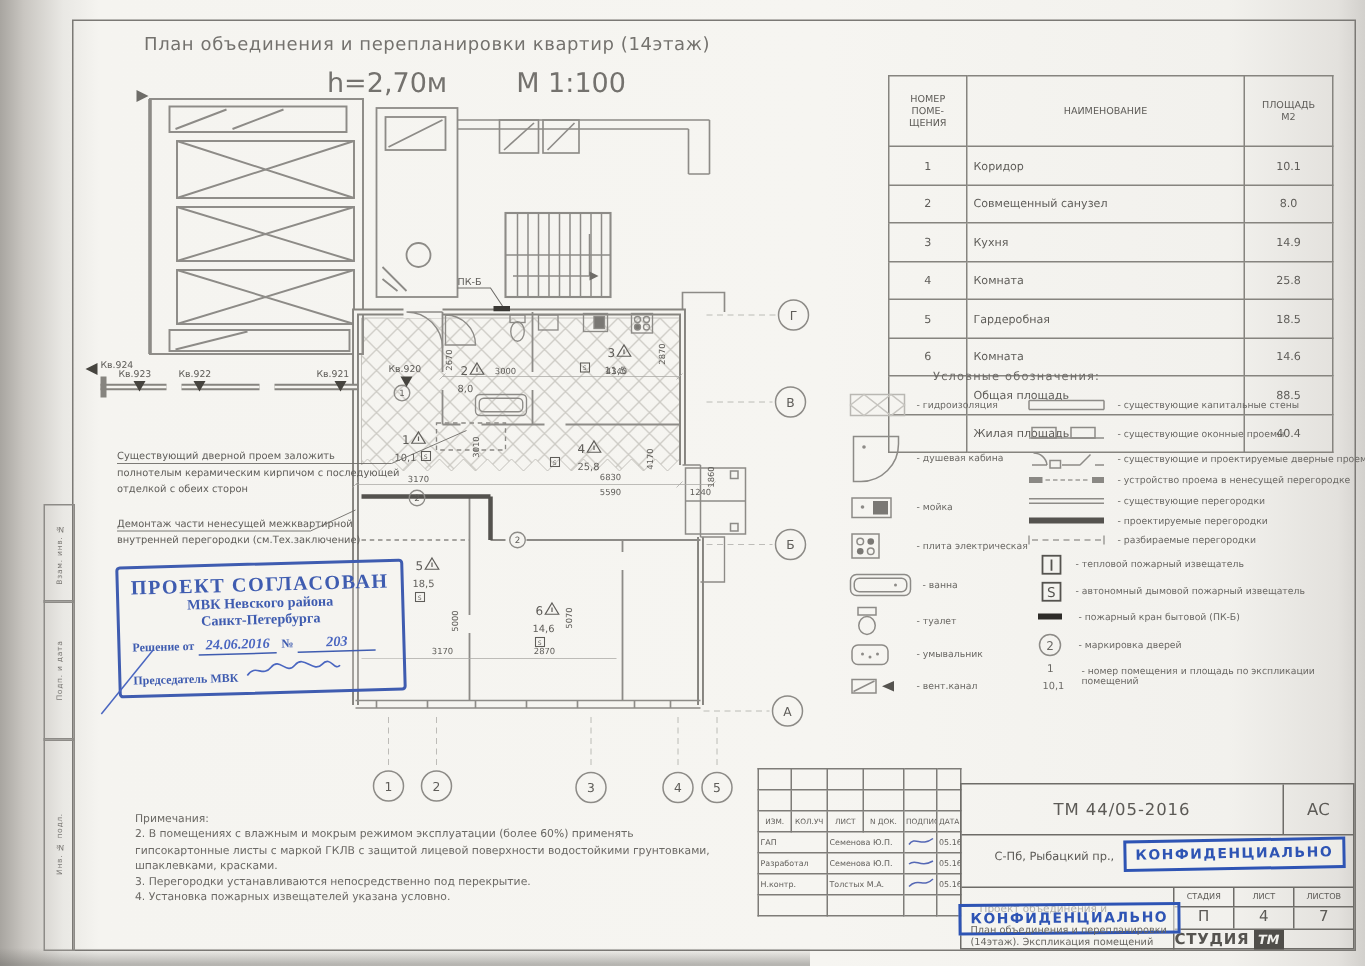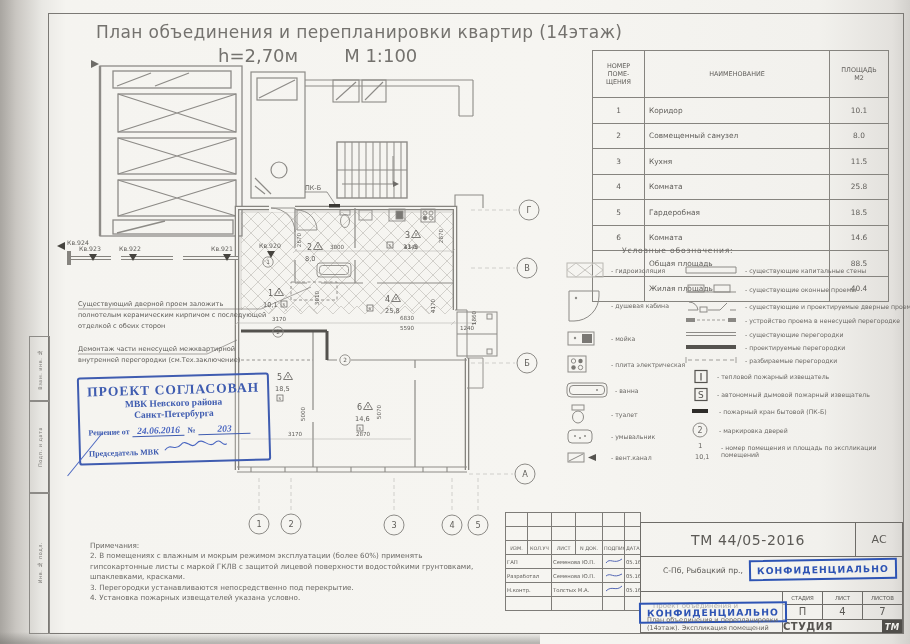--- a/index.html
+++ b/index.html
@@ -6,21 +6,21 @@
   body{width:910px;height:644px;overflow:hidden;background:#b3b0ab;font-family:"DejaVu Sans",sans-serif;}
   #page{position:relative;width:910px;height:644px;
     background:linear-gradient(90deg,#a8a5a0 0px,#c9c6c1 16px,#e9e8e4 42px,#f5f4f0 66px,#f6f5f1 60%,#f2f1ed 90%,#e3e1dd 98%,#d2d0cc 100%);}
   .shadow-bottom{position:absolute;left:0;top:632px;width:540px;height:12px;
     background:linear-gradient(180deg,rgba(255,255,255,0) 0%,rgba(105,103,99,.45) 90%);}
   .frame{position:absolute;left:48px;top:13px;width:854px;height:619px;border:1px solid #7b7975;}
   
   .mbox{position:absolute;left:29px;width:19px;border:1px solid #8d8b87;display:flex;align-items:center;justify-content:center;}
   .mbox span{writing-mode:vertical-rl;transform:rotate(180deg);font-size:5px;color:#7b7975;letter-spacing:.5px;white-space:nowrap;}
   
-  .htitle{position:absolute;left:96px;top:22px;font-size:17px;color:#74726e;letter-spacing:.4px;white-space:nowrap;}
+  .htitle{position:absolute;left:96px;top:22px;font-size:12px;color:#74726e;letter-spacing:.4px;white-space:nowrap;}
   .hsub{position:absolute;left:218px;top:45px;font-size:18px;color:#74726e;}
   .hsub span{margin-right:46px;}
   
   .expl-title{position:absolute;left:592px;top:35px;width:296px;text-align:center;font-size:8px;letter-spacing:1.2px;color:#6b6965;}
   table.expl{position:absolute;left:592px;top:50px;border-collapse:collapse;table-layout:fixed;width:296px;}
   table.expl td,table.expl th{border:1px solid #86847f;color:#5f5d59;font-weight:normal;padding:4px 4px;}
   table.expl th{font-size:6.4px;line-height:1.25;text-align:center;height:38px;}
   table.expl td{font-size:7.4px;height:16.5px;}
   td.c{text-align:center;}
   
@@ -35,36 +35,36 @@
   .stamp{position:absolute;left:78px;top:375px;width:192px;height:88px;border:2.5px solid #3f5cb0;border-radius:3px;
     transform:rotate(-1.6deg);color:#3f5cb0;font-family:"Liberation Serif",serif;padding-top:5px;box-sizing:border-box;background:rgba(246,245,241,.25);}
   .stamp .s1{font-size:13.5px;font-weight:bold;text-align:center;letter-spacing:1px;}
   .stamp .s2{font-size:9.5px;font-weight:bold;text-align:center;line-height:1.2;}
   .stamp .s4{font-size:8px;font-weight:bold;margin:4px 0 0 8px;display:flex;align-items:baseline;}
   .hand{font-family:"Liberation Serif",serif;font-style:italic;color:#4a66c0;font-size:9.5px;}
   .uline{border-bottom:1px solid #3f5cb0;display:inline-block;min-width:52px;text-align:center;margin:0 3px;}
   
   .tb-right{position:absolute;left:640px;top:522px;width:263px;height:111px;border:1.2px solid #6e6c68;box-sizing:border-box;color:#5c5a56;}
   .tb-row1{height:33px;border-bottom:1.2px solid #6e6c68;display:flex;align-items:center;}
-  .tb-doc{flex:1;text-align:center;font-size:14px;letter-spacing:.6px;}
+  .tb-doc{flex:1;text-align:center;font-size:11px;letter-spacing:.6px;}
   .tb-ac{width:46px;border-left:1.2px solid #6e6c68;align-self:stretch;display:flex;align-items:center;justify-content:center;font-size:11px;}
   .tb-row2{height:34px;border-bottom:1.2px solid #6e6c68;position:relative;}
   .tb-addr{position:absolute;left:22px;top:9px;font-size:7.6px;}
   .tb-row3{display:flex;height:41px;}
   .tb-proj{width:141px;border-right:1.2px solid #6e6c68;position:relative;font-size:7px;}
   .tb-proj .p1{margin:10px 0 0 12px;}
   .tb-sub{position:absolute;left:6px;top:24px;font-size:6.5px;line-height:1.25;color:#66645f;}
   .tb-grid{flex:1;display:flex;flex-direction:column;}
   .tb-gh{display:flex;height:12px;border-bottom:1px solid #6e6c68;}
   .tb-gh div{flex:1;font-size:5.4px;display:flex;align-items:center;justify-content:center;border-right:1px solid #6e6c68;}
   .tb-gh div:last-child{border-right:none;}
   .tb-gv{display:flex;height:15px;border-bottom:1px solid #6e6c68;}
   .tb-gv div{flex:1;font-size:10px;display:flex;align-items:center;justify-content:center;border-right:1px solid #6e6c68;}
   .tb-gv div:last-child{border-right:none;}
-  .tb-studio{flex:1;display:flex;align-items:center;justify-content:space-between;gap:3px;}
+  .tb-studio{flex:1;display:flex;align-items:center;justify-content:flex-start;gap:3px;}
   .tb-studio .sname{font-size:10px;font-weight:bold;color:#55534f;letter-spacing:.5px;}
   .tb-logo{width:20px;height:13px;background:#504e4a;color:#f1f0ec;font-size:8.5px;font-weight:bold;font-style:italic;
     display:flex;align-items:center;justify-content:center;}
   .conf{position:absolute;border:2px solid #2e54b4;color:#2e54b4;font-weight:bold;font-size:9.3px;letter-spacing:1px;
     padding:3px 6px;background:rgba(246,245,241,.55);white-space:nowrap;}
   table.rev{position:absolute;left:505px;top:512px;border-collapse:collapse;table-layout:fixed;width:135px;}
   table.rev td{border:1px solid #7e7c78;font-size:5.3px;color:#5f5d59;padding:0 1px;height:13px;overflow:hidden;white-space:nowrap;}
   table.rev td.hd{font-size:4.9px;text-align:center;}
   
   .plan-wrap{position:absolute;left:55px;top:58px;width:500px;height:478px;}
@@ -388,21 +388,21 @@
           <td class="c">10.1</td>
         </tr>
     <tr>
           <td class="c">2</td>
           <td>Совмещенный санузел</td>
           <td class="c">8.0</td>
         </tr>
     <tr>
           <td class="c">3</td>
           <td>Кухня</td>
-          <td class="c">11.5</td>
+          <td class="c">14.9</td>
         </tr>
     <tr>
           <td class="c">4</td>
           <td>Комната</td>
           <td class="c">25.8</td>
         </tr>
     <tr>
           <td class="c">5</td>
           <td>Гардеробная</td>
           <td class="c">18.5</td>

